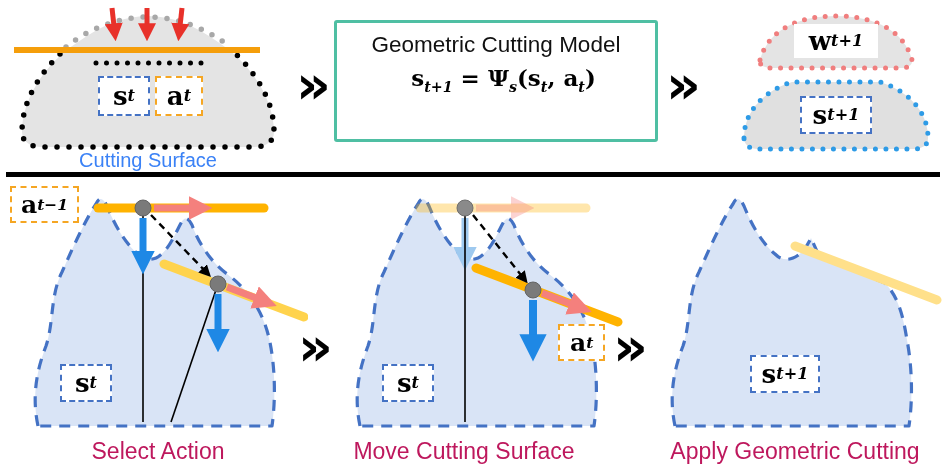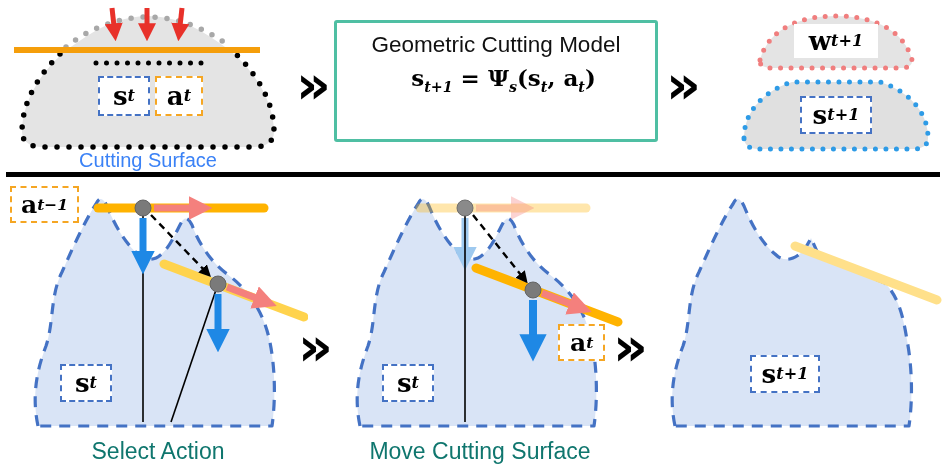--- a/index.html
+++ b/index.html
@@ -11,21 +11,21 @@
   .chevron { font-family:"DejaVu Sans", sans-serif; font-weight:bold; font-size:54px; color:#000; line-height:1; }
   .label-box { position:absolute; display:flex; align-items:center; justify-content:center; background:#fff; }
   .blue-dash { border:2.5px dashed #4472C4; }
   .orange-dash { border:2.5px dashed #F5A623; }
   .model-box { position:absolute; left:334px; top:20px; width:324px; height:122px;
                border:3.5px solid #4FBFA3; border-radius:3px; background:#fff; text-align:center; padding-top:9px; }
   .model-title { font-size:22.5px; color:#111; }
   .equation { font-size:23px; margin-top:6px;margin-left:15px; }
   .caption-orange { position:absolute; left:0; top:147px; width:292px; text-align:center;
                     color:#3b82f6; font-size:20px; }
-  .panel-caption { position:absolute; top:438px; width:300px; text-align:center; font-size:23px; color:#0f766e; }
+  .panel-caption { position:absolute; top:438px; width:300px; text-align:center; font-size:23px; color:#be185d; }
   svg { display:block; }
 </style>
 </head>
 <body>
 
 <svg width="0" height="0" style="position:absolute" aria-hidden="true">
   <defs>
     <marker id="m-red" viewBox="0 0 10 10" refX="6.5" refY="5" markerWidth="3.6" markerHeight="3.6" orient="auto">
         <path d="M0,0 L10,5 L0,10 Z" fill="#E8312A"></path>
       </marker>
@@ -152,15 +152,16 @@
       <path d="M30,244 C24,216 28,190 38,164 C46,140 42,114 54,90 C62,72 76,40 88,22 Q93,11 99,24 C108,46 118,62 130,72 Q138,80 148,76 C156,73 161,66 166,56 L174,74 L240,101 C254,116 258,134 262,158 C267,184 268,216 264,244 Z" fill="#D9E4F6" stroke="#4472C4" stroke-width="3.2" stroke-dasharray="11 8" stroke-linejoin="round"></path>
       <line x1="150" y1="64" x2="292" y2="118" stroke="#FFE08A" stroke-width="9" stroke-linecap="round"></line>
     </svg>
     <div class="label-box blue-dash math" style="left:105px; top:173px; width:70px; height:38px; font-size:26px;">
         <span>s</span>
         <sub>t+1</sub>
       </div>
   </div>
 
   <div class="panel-caption" style="left:8px;">Select Action</div>
-  <div class="panel-caption" style="left:330px;">Move Cutting Surface</div>
+  <div class="panel-caption" style="left:314px;">Move Cutting Surface</div>
+  <div class="panel-caption" style="left:645px;">Apply Geometric Cutting</div>
 
 </div>
 
 </body></html>

